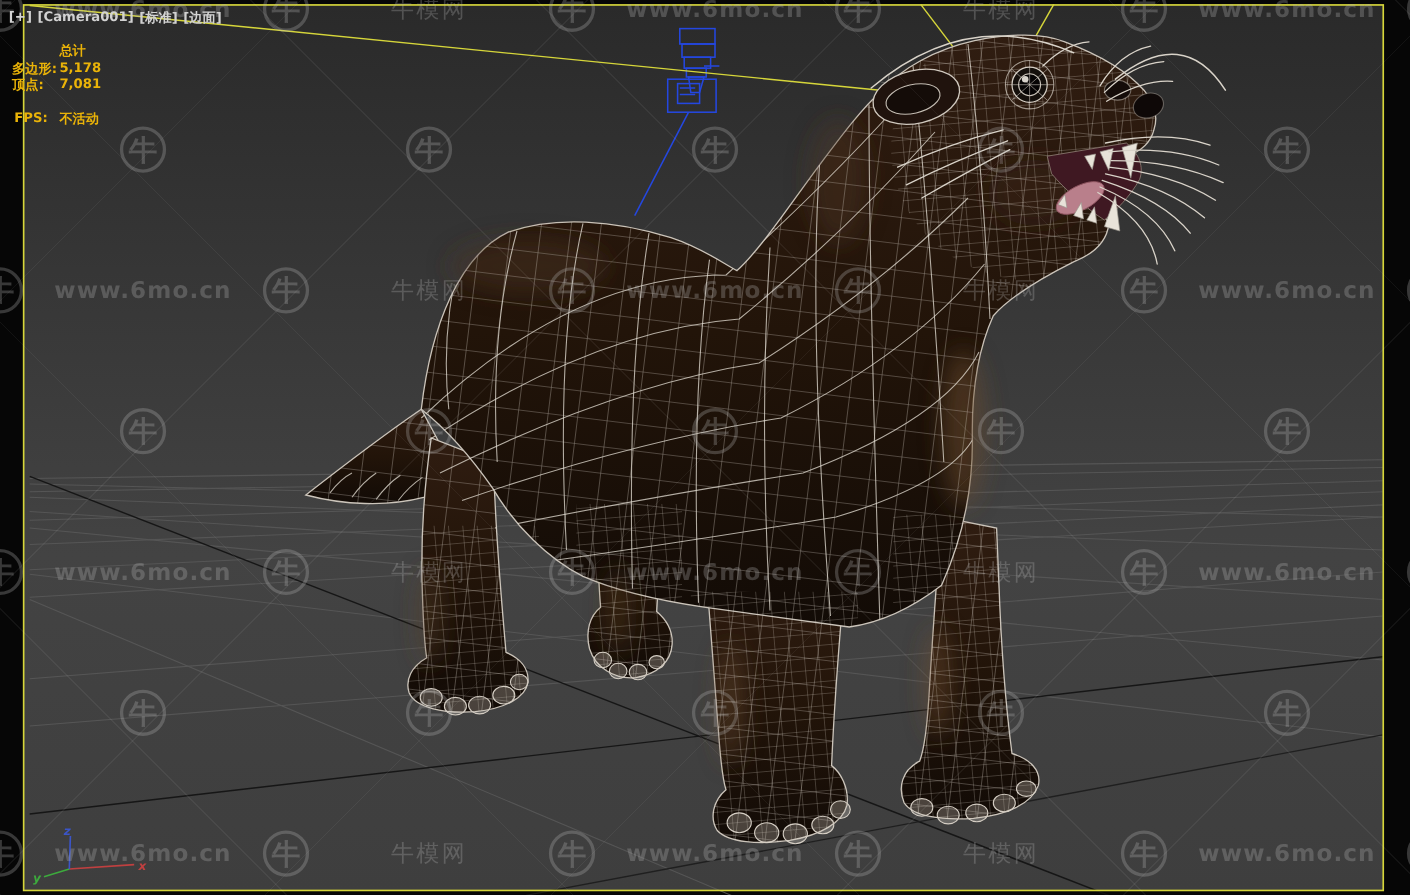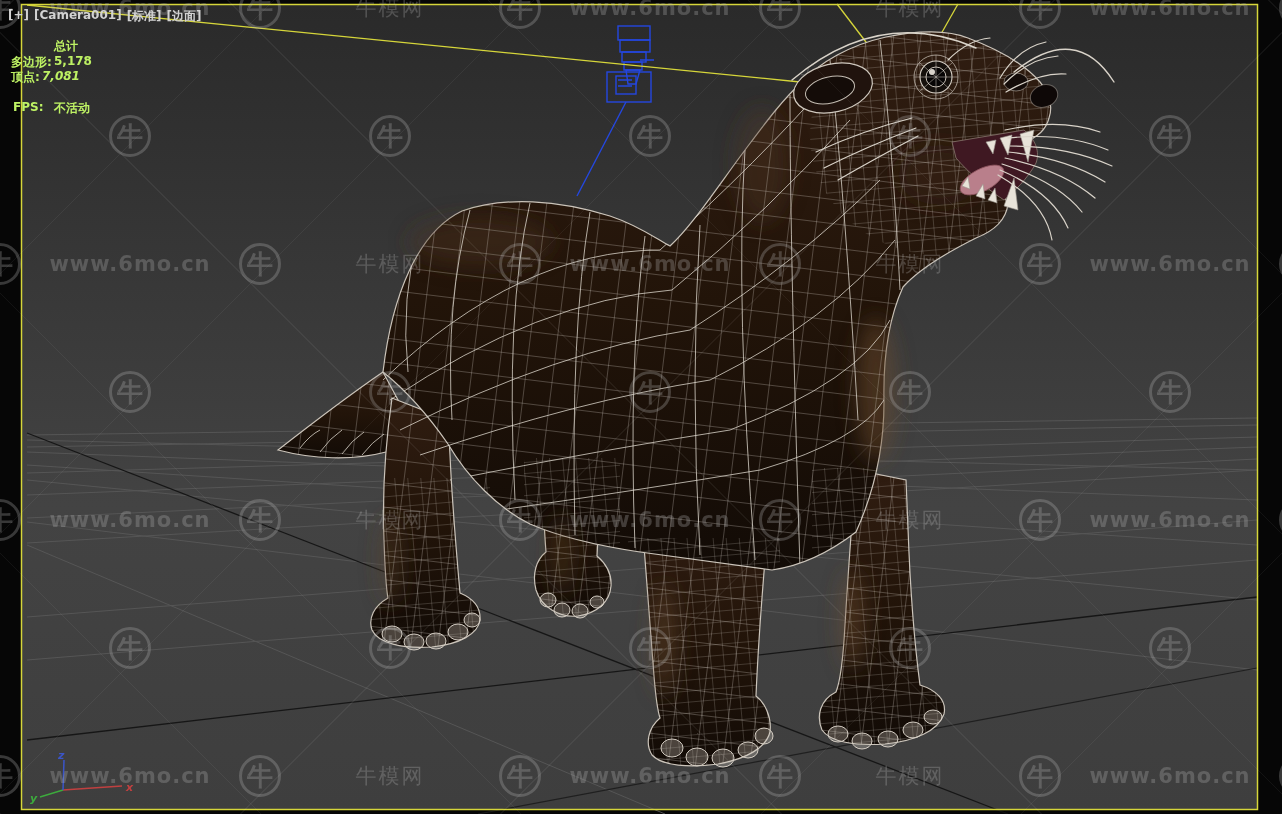--- a/index.html
+++ b/index.html
@@ -29,24 +29,24 @@
     width:42px;height:42px;border:3px solid rgba(185,185,185,0.28);
     border-radius:50%;display:flex;align-items:center;justify-content:center;
     font-size:26px;font-weight:bold;box-sizing:border-box;
   }
 
   
   .hud{position:absolute;z-index:10;color:#d2d2d2;font-size:12px;font-weight:bold;}
   .vp-menu{left:8px;top:8px;display:flex;gap:5px;}
   .vp-menu span{cursor:pointer;}
   .stats{left:0;top:0;width:260px;}
-  .stats div{position:absolute;white-space:nowrap;color:#bef264;}
+  .stats div{position:absolute;white-space:nowrap;color:#eab308;}
   .st-total{left:54px;top:38px;}
   .st-l1{left:11px;top:54px;}  .st-v1{left:54px;top:54px;}
-  .st-l2{left:11px;top:69px;}  .st-v2{left:42px;top:69px;font-style:italic;}
+  .st-l2{left:11px;top:69px;}  .st-v2{left:54px;top:69px;}
   .st-l3{left:13px;top:100px;} .st-v3{left:54px;top:100px;}
 </style>
 </head>
 <body>
 
 <div class="stage">
 
 <svg width="1282" height="814" viewBox="0 0 1282 814">
   <defs>
     <linearGradient id="vpbg" x1="0" y1="0" x2="0" y2="1">

